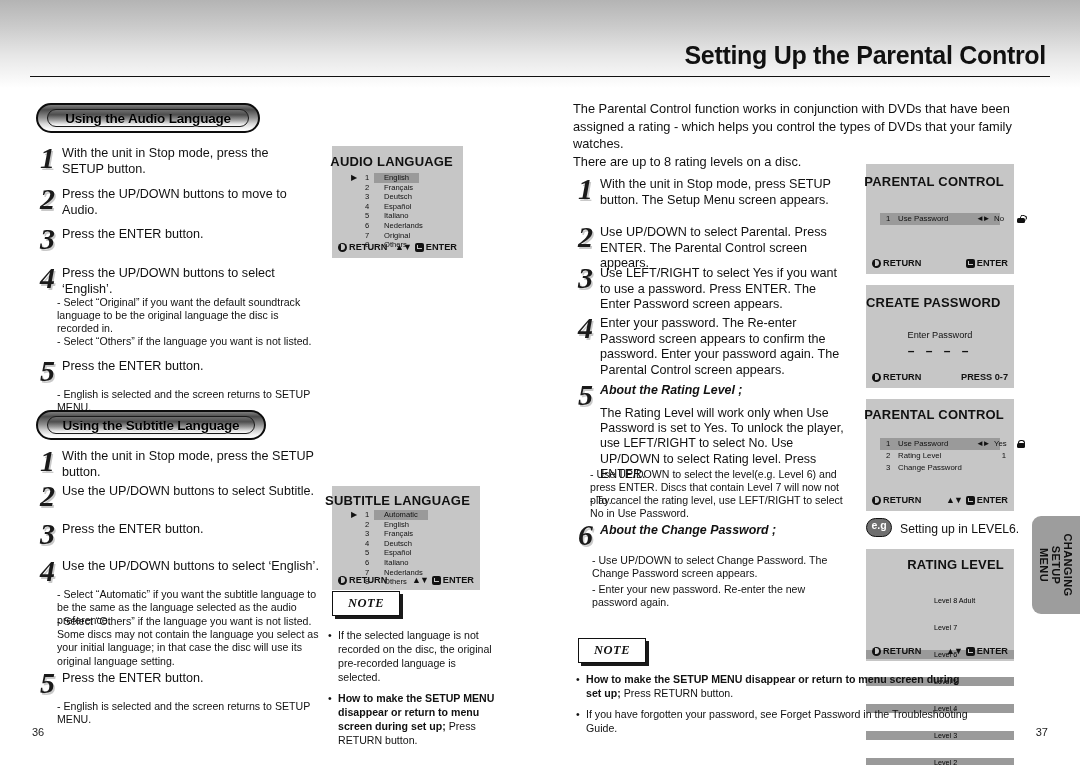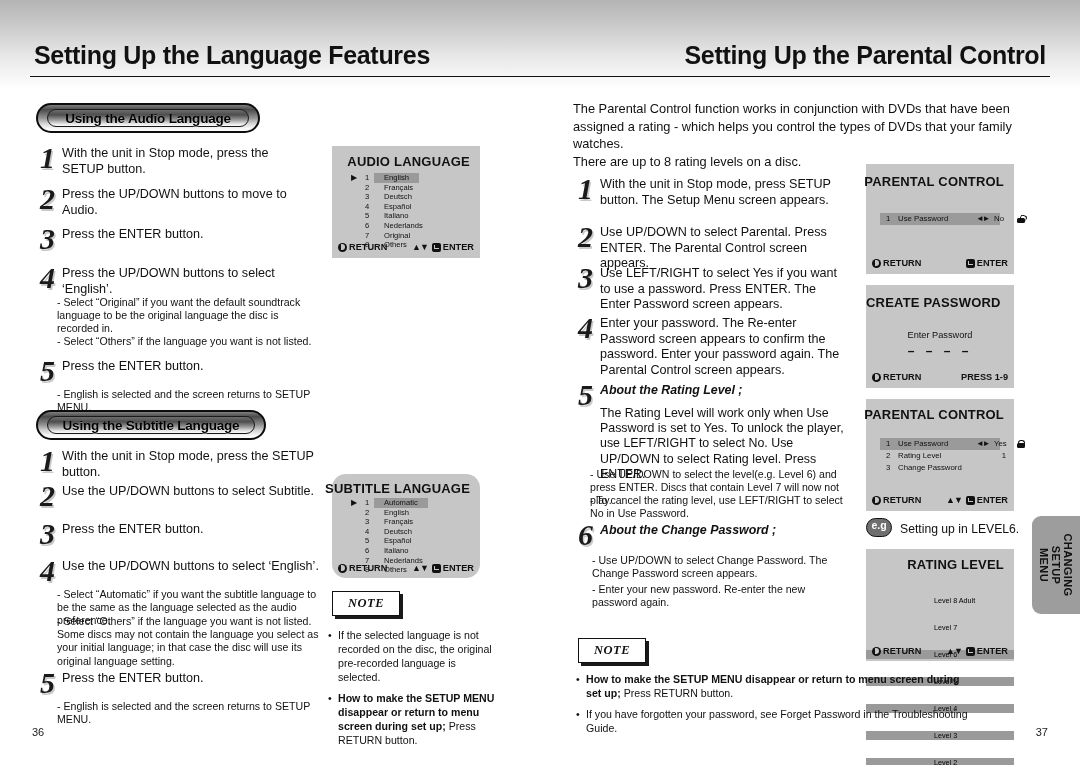--- a/index.html
+++ b/index.html
@@ -337,21 +337,20 @@
   }
 </style>
 </head>
 <body>
 
 <div class="page">
 
   <div class="top-band"></div>
   <div class="rule"></div>
 
-  <div class="title title-left">Setting Up the Language Features</div>
   <div class="title title-right">Setting Up the Parental Control</div>
 
   <div class="pill" style="left:36px; top:103px; width:224px;">
     <div class="pill-inner"></div>
     <div class="pill-label">Using the Audio Language</div>
   </div>
 
   <div class="step" style="left:40px; top:145px; width:265px;">
     <div class="step-num">1</div>
     <div class="step-body">With the unit in Stop mode, press the SETUP button.</div>
@@ -374,21 +373,21 @@
 
   <div class="subnote" style="left:57px; top:296px; width:265px;">- Select “Original” if you want the default soundtrack language to be the original language the disc is recorded in.</div>
   <div class="subnote" style="left:57px; top:335px; width:265px;">- Select “Others” if the language you want is not listed.</div>
 
   <div class="step" style="left:40px; top:358px; width:260px;">
     <div class="step-num">5</div>
     <div class="step-body">Press the ENTER button.</div>
   </div>
   <div class="subnote" style="left:57px; top:388px; width:290px;">- English is selected and the screen returns to SETUP MENU.</div>
 
-  <div class="osd" style="left:332px; top:146px; width:148px; height:112px;">
+  <div class="osd" style="left:332px; top:146px; width:131px; height:112px;">
     <div class="osd-title" style="top:8px;">AUDIO LANGUAGE</div>
     <div class="osd-caret" style="left:19px; top:27px;">▶</div>
     <div class="osd-list" style="left:33px; top:27px;">
       <div class="osd-row sel">
           <span class="idx">1</span>
           <span class="lbl">English</span>
         </div>
       <div class="osd-row">
           <span class="idx">2</span>
           <span class="lbl">Français</span>
@@ -455,21 +454,21 @@
 
   <div class="subnote" style="left:57px; top:588px; width:262px;">- Select “Automatic” if you want the subtitle language to be the same as the language selected as the audio preference.</div>
   <div class="subnote" style="left:57px; top:615px; width:262px;">- Select “Others” if the language you want is not listed. Some discs may not contain the language you  select as your initial language; in that case the disc will use its original language setting.</div>
 
   <div class="step" style="left:40px; top:670px; width:260px;">
     <div class="step-num">5</div>
     <div class="step-body">Press the ENTER button.</div>
   </div>
   <div class="subnote" style="left:57px; top:700px; width:290px;">- English is selected and the screen returns to SETUP MENU.</div>
 
-  <div class="osd" style="left:332px; top:474px; width:148px; height:104px;border-radius:14px;">
+  <div class="osd" style="left:332px; top:486px; width:148px; height:104px;">
     <div class="osd-title" style="top:7px;">SUBTITLE LANGUAGE</div>
     <div class="osd-caret" style="left:19px; top:24px;">▶</div>
     <div class="osd-list" style="left:33px; top:24px;">
       <div class="osd-row sel">
           <span class="idx">1</span>
           <span class="lbl">Automatic</span>
         </div>
       <div class="osd-row">
           <span class="idx">2</span>
           <span class="lbl">English</span>
@@ -586,21 +585,21 @@
   <div class="osd" style="left:866px; top:285px; width:148px; height:103px;">
     <div class="osd-title center" style="top:10px; right:auto;">CREATE PASSWORD</div>
     <div class="pw-label" style="top:45px;">Enter Password</div>
     <div class="pw-dashes" style="top:59px;">– – – –</div>
     <div class="osd-foot" style="bottom:6px;">
       <span class="grp">
           <span class="dot-ico"></span>
           <span>RETURN</span>
         </span>
       <span class="grp">
-          <span>PRESS 1-9</span>
+          <span>PRESS 0-7</span>
         </span>
     </div>
   </div>
 
   <div class="osd" style="left:866px; top:399px; width:148px; height:112px;">
     <div class="osd-title" style="top:8px;">PARENTAL CONTROL</div>
     <div class="pc-rows" style="top:39px;">
       <div class="pc-row sel" style="margin:0 14px;">
         <span class="n">1</span>
         <span class="t">Use Password</span>

